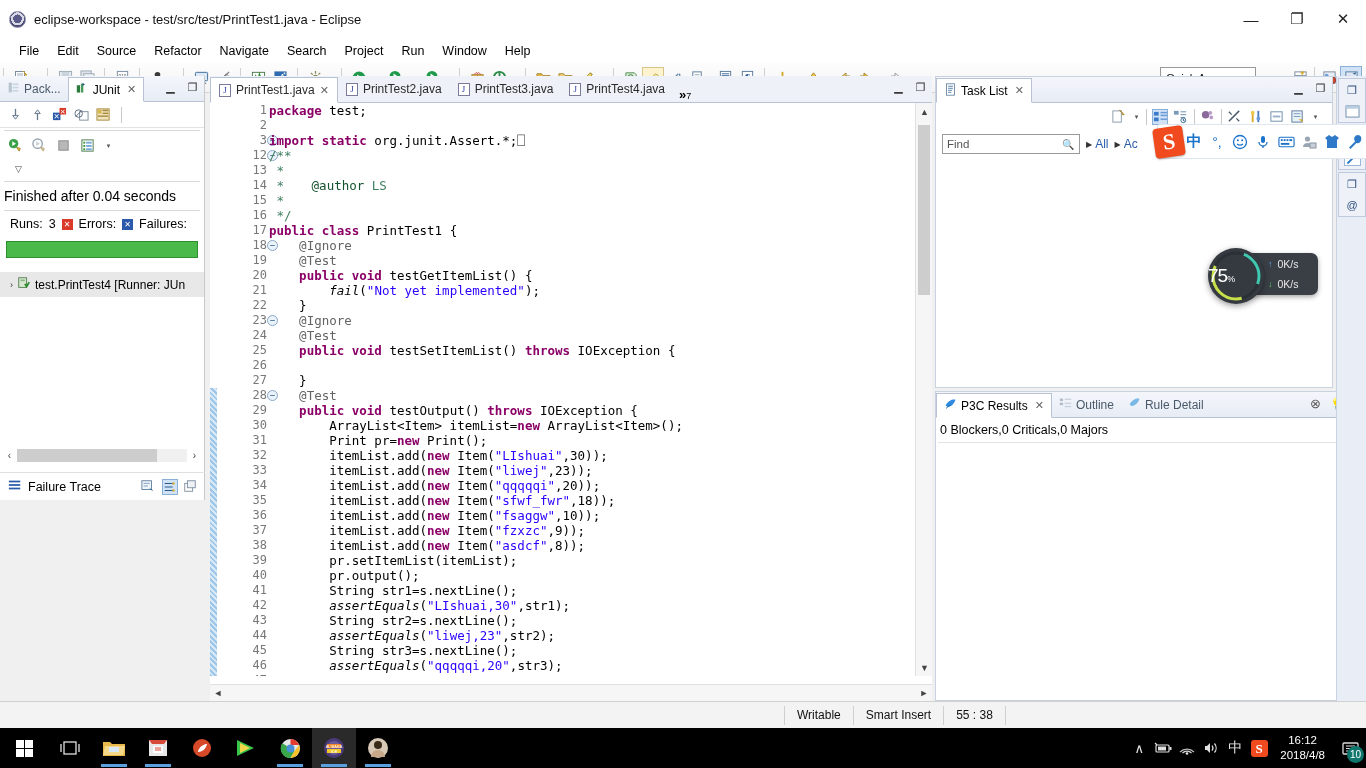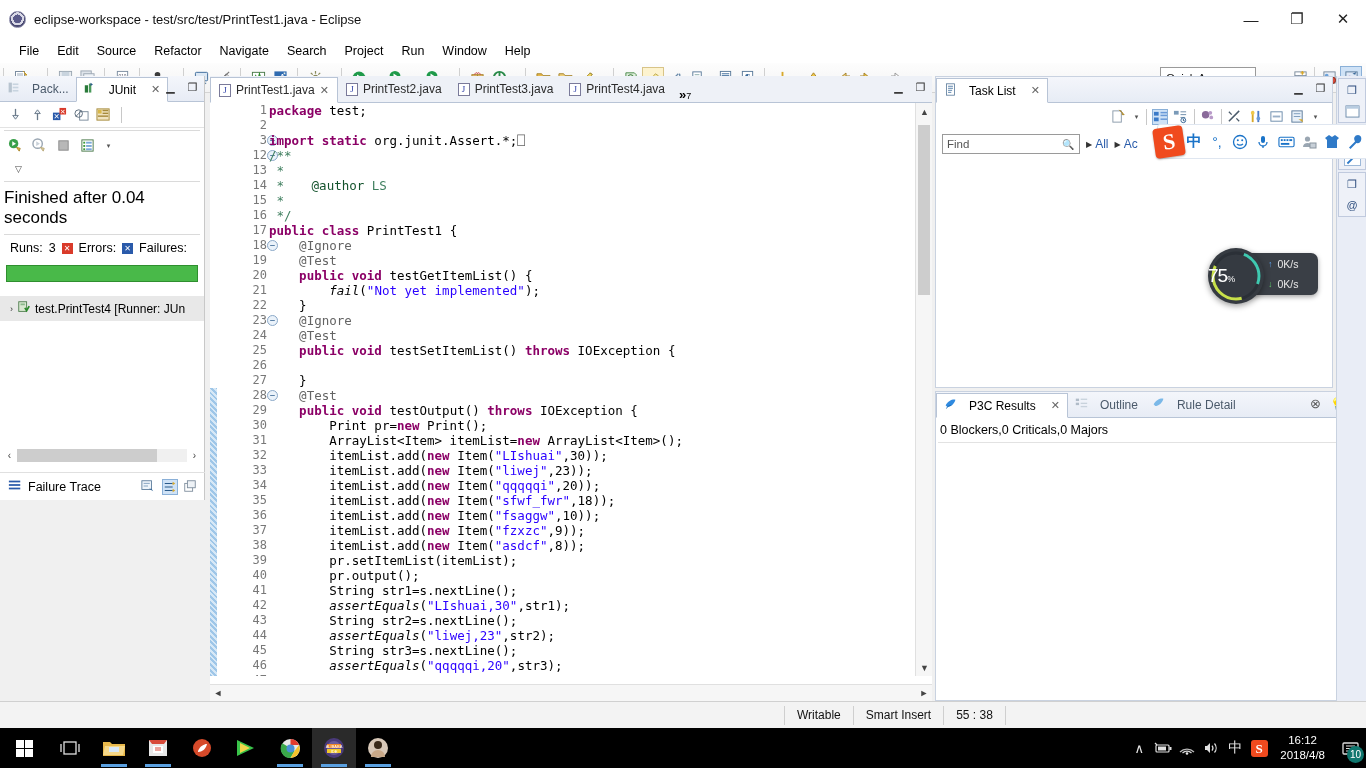--- a/index.html
+++ b/index.html
@@ -58,41 +58,41 @@
   .g { width:16px;height:16px;display:block;position:relative; }
 
   
   .panel { position:absolute; background:#fff; }
   .tabstrip {
     height:26px; background:linear-gradient(#f4f6fb,#e7ecf5);
     border-bottom:1px solid #b8c4d6; display:flex; align-items:flex-end;
     position:relative;
   }
   .vtab {
-    height:25px; display:flex; align-items:center; gap:12px; padding:0 7px;
+    height:25px; display:flex; align-items:center; gap:4px; padding:0 7px;
     font-size:12px; color:#4b5a6b; background:transparent;
   }
   .vtab.active {
     background:#fff; color:#000; border-left:1px solid #b8c4d6;
     border-right:1px solid #b8c4d6; border-top:1px solid #b8c4d6;
     border-bottom:1px solid #fff; margin-bottom:-1px; font-weight:400;
   }
   .vtab .x { font-size:11px; color:#666; margin-left:3px; }
   .panelbtns { position:absolute; right:4px; top:4px; display:flex; gap:7px; }
   .pb { width:15px;height:15px;display:flex;align-items:center;justify-content:center;
         font-size:11px; color:#333; }
 
   
   #junit-panel { left:0; top:76px; width:205px; height:424px;
                  border-right:1px solid #c8c8c8; }
   .junit-tb { height:26px; display:flex; align-items:center; padding-left:8px; gap:6px;
               border-bottom:1px solid #e3e3e3;}
   .junit-tb2 { height:26px; display:flex; align-items:center; padding-left:8px; gap:8px; }
   .junit-tb3 { height:20px; display:flex; align-items:center; padding-left:15px; }
-  .finished { font-size:17px; color:#000; padding:4px 4px 4px 4px; }
+  .finished { font-size:14px; color:#000; padding:4px 4px 4px 4px; }
   .hr { height:1px; background:#dadada; margin:2px 4px; }
   .runsrow { display:flex; align-items:center; gap:6px; font-size:12.5px; padding:4px 0 4px 10px; }
   .greenbar { margin:6px 6px 0 6px; height:17px; background:#49b949; border:1px solid #2f8f2f; }
   .treerow { display:flex; align-items:center; gap:4px; padding:4px 2px 4px 10px;
              font-size:12px; background:#e8e8e8; white-space:nowrap; overflow:hidden; }
   .arrow { font-size:9px; color:#333; }
   .jtree { margin-top:14px; }
   .hscroll { position:absolute; left:2px; right:2px; bottom:36px; height:17px;
              display:flex; align-items:center; }
   .hscroll .trough { flex:1; height:13px; background:#f0f0f0; position:relative; }
@@ -777,22 +777,22 @@
           <div class="lrow"><span class="plain">    </span><span class="kw">public void </span><span class="plain">testGetItemList() {</span></div>
           <div class="lrow"><span class="plain">        </span><span class="stat">fail</span><span class="plain">(</span><span class="str">"Not yet implemented"</span><span class="plain">);</span></div>
           <div class="lrow"><span class="plain">    }</span></div>
           <div class="lrow"><span class="ann">    @Ignore</span></div>
           <div class="lrow"><span class="ann">    @Test</span></div>
           <div class="lrow"><span class="plain">    </span><span class="kw">public void </span><span class="plain">testSetItemList() </span><span class="kw">throws </span><span class="plain">IOException {</span></div>
           <div class="lrow"><span class="plain"></span></div>
           <div class="lrow"><span class="plain">    }</span></div>
           <div class="lrow"><span class="ann">    @Test</span></div>
           <div class="lrow"><span class="plain">    </span><span class="kw">public void </span><span class="plain">testOutput() </span><span class="kw">throws </span><span class="plain">IOException {</span></div>
+          <div class="lrow"><span class="plain">        ArrayList&lt;Item&gt; itemList=</span><span class="kw">new </span><span class="plain">ArrayList&lt;Item&gt;();</span></div>
           <div class="lrow"><span class="plain">        Print pr=</span><span class="kw">new </span><span class="plain">Print();</span></div>
-          <div class="lrow"><span class="plain">        ArrayList&lt;Item&gt; itemList=</span><span class="kw">new </span><span class="plain">ArrayList&lt;Item&gt;();</span></div>
           <div class="lrow"><span class="plain">        itemList.add(</span><span class="kw">new </span><span class="plain">Item(</span><span class="str">"LIshuai"</span><span class="plain">,30));</span></div>
           <div class="lrow"><span class="plain">        itemList.add(</span><span class="kw">new </span><span class="plain">Item(</span><span class="str">"liwej"</span><span class="plain">,23));</span></div>
           <div class="lrow"><span class="plain">        itemList.add(</span><span class="kw">new </span><span class="plain">Item(</span><span class="str">"qqqqqi"</span><span class="plain">,20));</span></div>
           <div class="lrow"><span class="plain">        itemList.add(</span><span class="kw">new </span><span class="plain">Item(</span><span class="str">"sfwf_fwr"</span><span class="plain">,18));</span></div>
           <div class="lrow"><span class="plain">        itemList.add(</span><span class="kw">new </span><span class="plain">Item(</span><span class="str">"fsaggw"</span><span class="plain">,10));</span></div>
           <div class="lrow"><span class="plain">        itemList.add(</span><span class="kw">new </span><span class="plain">Item(</span><span class="str">"fzxzc"</span><span class="plain">,9));</span></div>
           <div class="lrow"><span class="plain">        itemList.add(</span><span class="kw">new </span><span class="plain">Item(</span><span class="str">"asdcf"</span><span class="plain">,8));</span></div>
           <div class="lrow"><span class="plain">        pr.setItemList(itemList);</span></div>
           <div class="lrow"><span class="plain">        pr.output();</span></div>
           <div class="lrow"><span class="plain">        String str1=s.nextLine();</span></div>

